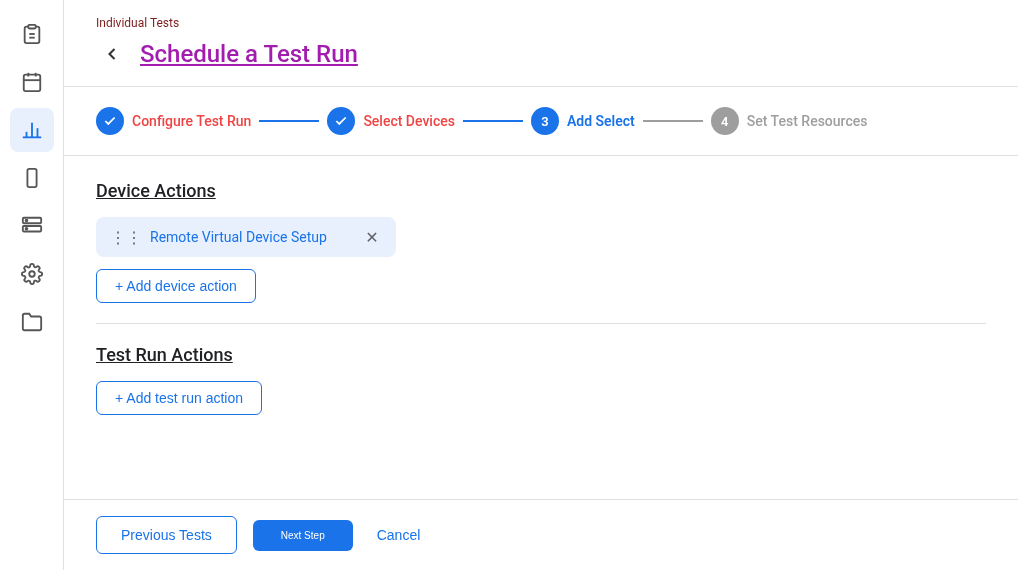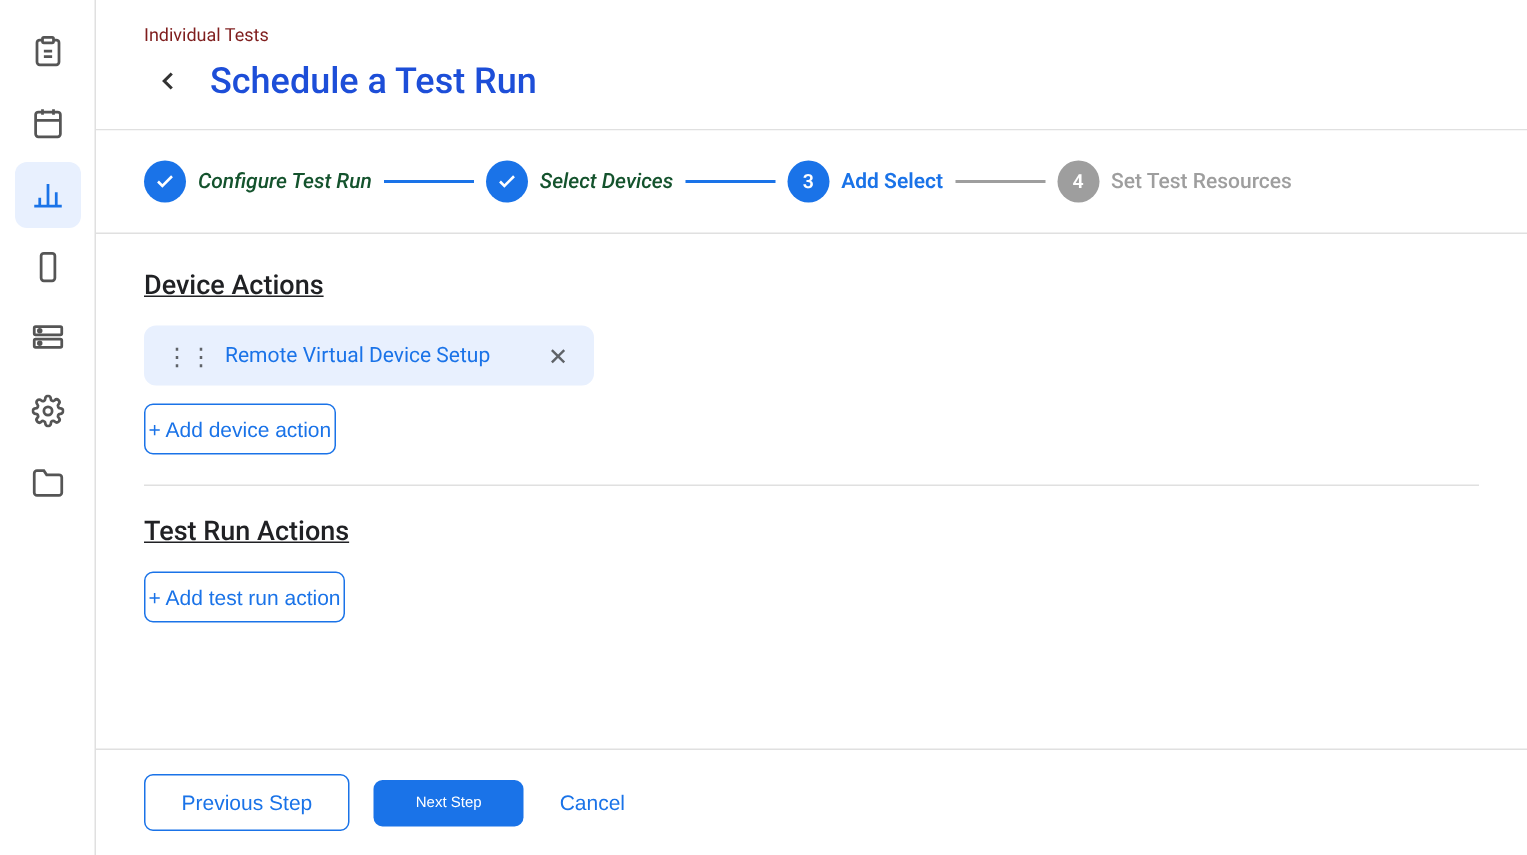--- a/index.html
+++ b/index.html
@@ -74,21 +74,22 @@
       display: flex;
       align-items: center;
       justify-content: center;
       cursor: pointer;
       border-radius: 50%;
       color: #333;
     }
     .page-title {
       font-size: 24px;
       font-weight: 500;
-      color: #1d4ed8;
+      color: #a21caf;
+      text-decoration: underline;
     }
 
     
     .stepper {
       display: flex;
       align-items: center;
       padding: 20px 32px;
       border-bottom: 1px solid #e0e0e0;
       background: #fff;
     }
@@ -123,22 +124,21 @@
     .step-label {
       font-size: 14px;
       font-weight: 500;
       white-space: nowrap;
     }
     .step-label.active-label {
       color: #1a73e8;
       font-weight: 600;
     }
     .step-label.completed-label {
-      color: #14532d;
-      font-style: italic;
+      color: #ef4444;
     }
     .step-label.inactive-label {
       color: #9e9e9e;
     }
     .step-connector {
       width: 60px;
       height: 2px;
       background: #1a73e8;
       margin: 0 8px;
     }
@@ -194,21 +194,21 @@
     }
 
     
     .add-action-btn {
       display: inline-flex;
       align-items: center;
       border: 1.5px solid #1a73e8;
       background: #fff;
       color: #1a73e8;
       border-radius: 6px;
-      padding: 8px 2px;
+      padding: 8px 18px;
       font-size: 14px;
       font-weight: 500;
       cursor: pointer;
       margin-bottom: 8px;
     }
 
     .section-divider {
       border: none;
       border-top: 1px solid #e0e0e0;
       margin: 12px 0 20px 0;
@@ -378,17 +378,17 @@
 
     <div class="test-run-section">
       <h2 class="section-title">Test Run Actions</h2>
       <div>
         <button class="add-action-btn">+ Add test run action</button>
       </div>
     </div>
   </div>
 
   <div class="footer">
-    <button class="btn-outline">Previous Step</button>
+    <button class="btn-outline">Previous Tests</button>
     <button class="btn-primary">Next Step</button>
     <button class="btn-text">Cancel</button>
   </div>
 </div>
 
 </body></html>

